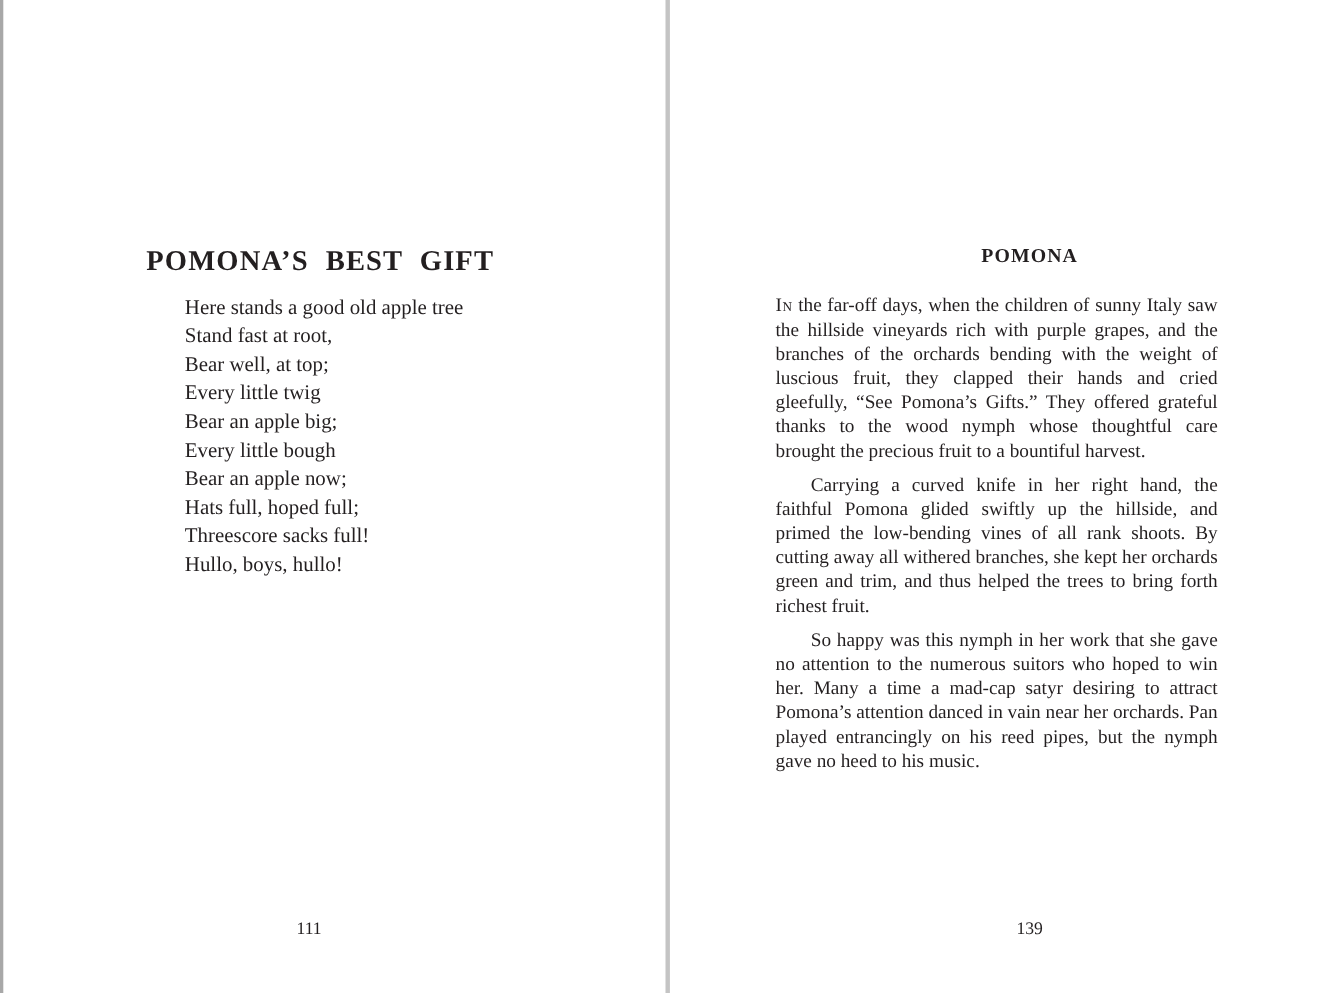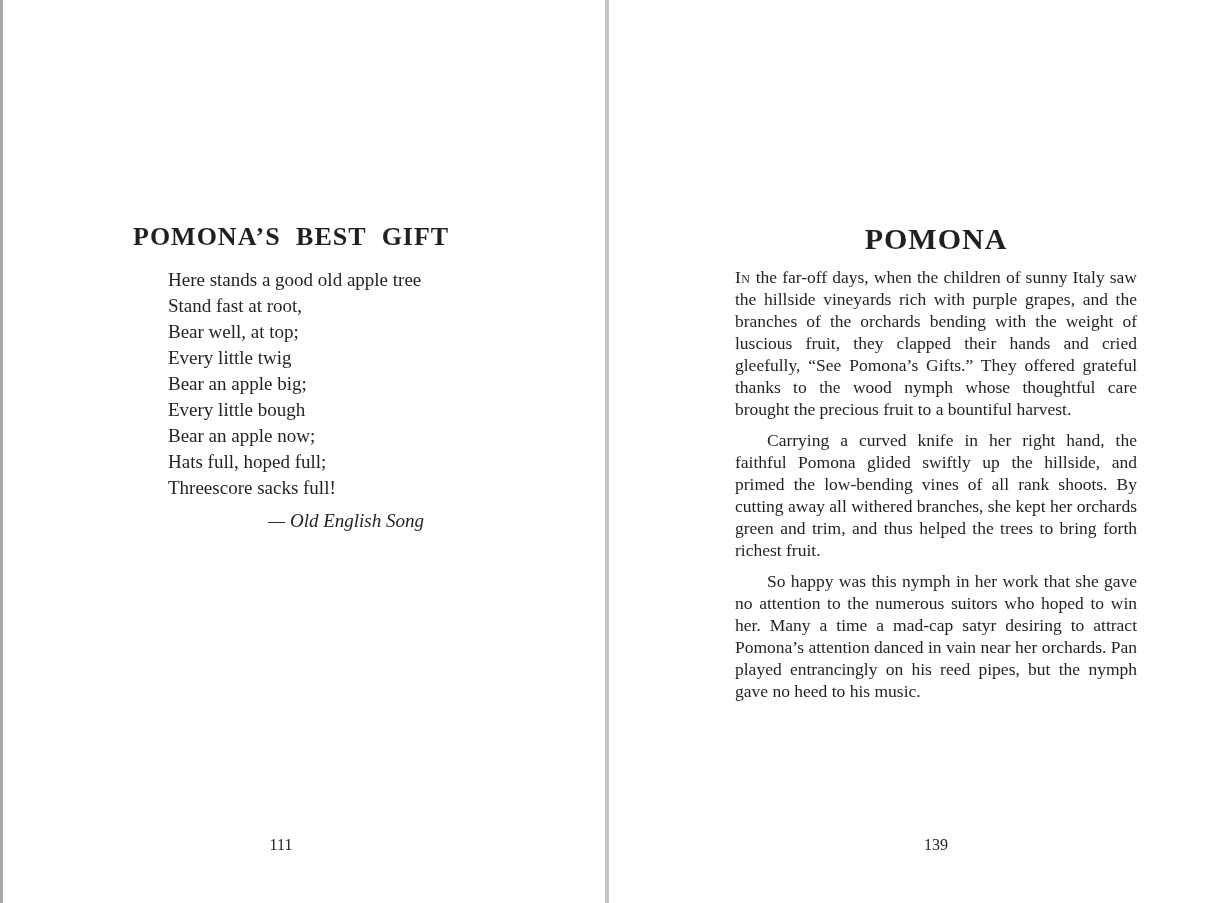--- a/index.html
+++ b/index.html
@@ -48,27 +48,27 @@
     text-align: right;
     font-style: italic;
     font-size: 19px;
   }
   
   .right-title {
     position: absolute;
     left: 735px; top: 222px;
     width: 402px;
     text-align: center;
-    font-size: 30px;
+    font-size: 18px;
     font-weight: bold;
     letter-spacing: 1px;
   }
   .body-text {
     position: absolute;
-    left: 735px; top: 266px;
+    left: 705px; top: 266px;
     width: 402px;
     font-size: 17.5px;
     line-height: 22px;
     text-align: justify;
   }
   .body-text p { margin: 0 0 9px 0; text-indent: 32px; }
   .body-text p.first-para { text-indent: 0; }
   .lead-in { font-variant: small-caps; letter-spacing: 0.5px; }
   
   .page-number {
@@ -95,21 +95,21 @@
     <div class="poem">
       <div class="poem-line">Here stands a good old apple tree</div>
       <div class="poem-line">Stand fast at root,</div>
       <div class="poem-line">Bear well, at top;</div>
       <div class="poem-line">Every little twig</div>
       <div class="poem-line">Bear an apple big;</div>
       <div class="poem-line">Every little bough</div>
       <div class="poem-line">Bear an apple now;</div>
       <div class="poem-line">Hats full, hoped full;</div>
       <div class="poem-line">Threescore sacks full!</div>
-      <div class="attribution">— Old English Song</div>
+      <div class="poem-line">Hullo, boys, hullo!</div>
     </div>
 
     <div class="page-number left">111</div>
   </div>
 
   <div>
     <h1 class="right-title">POMONA</h1>
 
     <div class="body-text">
       <p class="first-para"><span class="lead-in">In</span><span> the far-off days, when the children of sunny Italy saw the hillside vineyards rich with purple grapes, and the branches of the orchards bending with the weight of luscious fruit, they clapped their hands and cried gleefully, “See Pomona’s Gifts.” They offered grateful thanks to the wood nymph whose thoughtful care brought the precious fruit to a bountiful harvest.</span></p>

